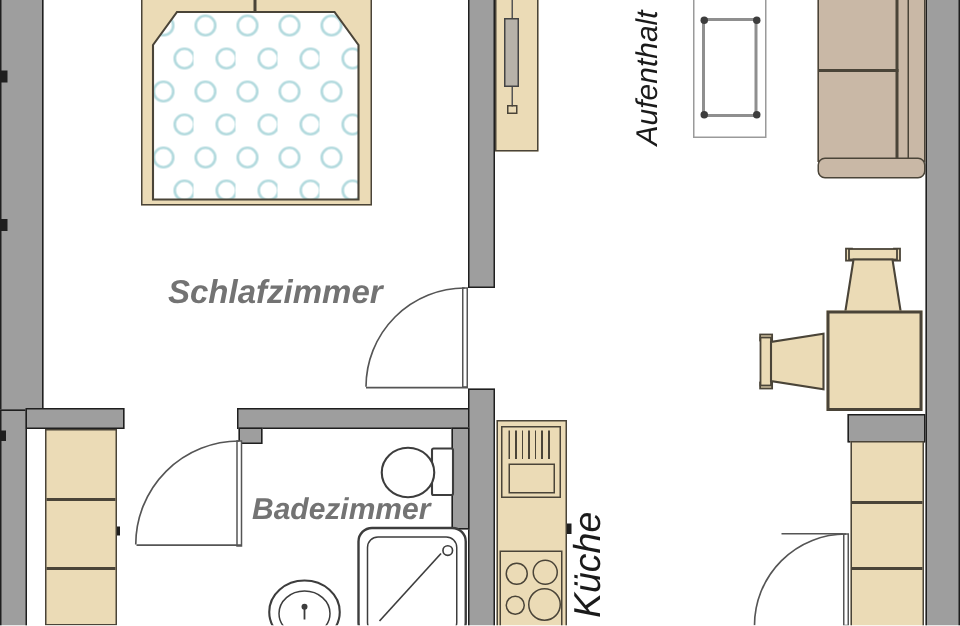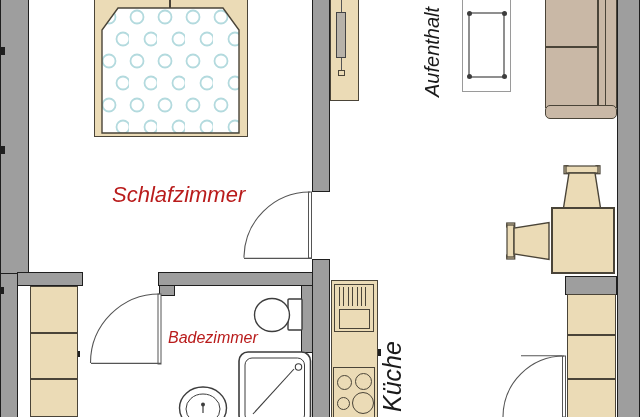--- a/index.html
+++ b/index.html
@@ -7,21 +7,21 @@
     position:relative;width:640px;height:417px;background:#ffffff;
     overflow:hidden;font-family:"Liberation Sans",sans-serif;
   }
   .wall{position:absolute;background:#9e9e9e;border:1.5px solid #1f1f1f;box-sizing:border-box;}
   .furn{position:absolute;background:#ebdbb6;border:1.5px solid #4a4438;box-sizing:border-box;}
   .sofa{background:#c9b8a6;}
   .thinline{position:absolute;background:#4a4438;}
   .outline{position:absolute;border:1px solid #4a4438;box-sizing:border-box;background:transparent;}
   .burner{position:absolute;border:1.5px solid #4a4438;border-radius:50%;box-sizing:border-box;background:transparent;}
   .tick{position:absolute;background:#1f1f1f;}
-  .label{position:absolute;color:#b91c1c;font-style:italic;white-space:nowrap;line-height:1.05;}
+  .label{position:absolute;color:#737373;font-style:italic;white-space:nowrap;line-height:1.05;font-weight:bold;}
   .vlabel{position:absolute;color:#1a1a1a;font-style:italic;white-space:nowrap;
           writing-mode:vertical-rl;transform:rotate(180deg);line-height:1.0;}
   svg{position:absolute;overflow:visible;}
   .dot{position:absolute;width:5px;height:5px;border-radius:50%;background:#3d3d3d;}
 </style>
 </head>
 <body>
 
 <div id="plan">
 
@@ -128,21 +128,21 @@
     <div class="thinline" style="left:0;top:45px;width:100%;height:1.5px;"></div>
     <div class="thinline" style="left:0;top:91px;width:100%;height:1.5px;"></div>
   </div>
 
   <svg style="left:90px;top:293px;" width="74" height="73" viewBox="0 0 74 73">
     <rect x="68" y="1" width="3" height="70" fill="#ffffff" stroke="#555" stroke-width="1"></rect>
     <path d="M69.5 1 A69 69 0 0 0 0.5 70" fill="none" stroke="#555" stroke-width="1.1"></path>
     <path d="M1 70.4 H71" stroke="#555" stroke-width="1.1"></path>
   </svg>
 
-  <div class="label" style="left:168px;top:330px;font-size:16px;">Badezimmer</div>
+  <div class="label" style="left:168px;top:330px;font-size:20px;">Badezimmer</div>
 
   <svg style="left:253px;top:296px;" width="52" height="38" viewBox="0 0 52 38">
     <rect x="35" y="3" width="14" height="31" rx="1" fill="#ffffff" stroke="#3d3d3d" stroke-width="1.4"></rect>
     <ellipse cx="19" cy="19" rx="17.5" ry="16.5" fill="#ffffff" stroke="#3d3d3d" stroke-width="1.4"></ellipse>
   </svg>
 
   <svg style="left:178px;top:385px;" width="50" height="32" viewBox="0 0 50 32">
     <ellipse cx="25" cy="23" rx="23.5" ry="21" fill="#ffffff" stroke="#3d3d3d" stroke-width="1.4"></ellipse>
     <ellipse cx="25" cy="24" rx="17" ry="15" fill="none" stroke="#3d3d3d" stroke-width="1"></ellipse>
     <path d="M25 28 V21" stroke="#3d3d3d" stroke-width="1.2"></path>

